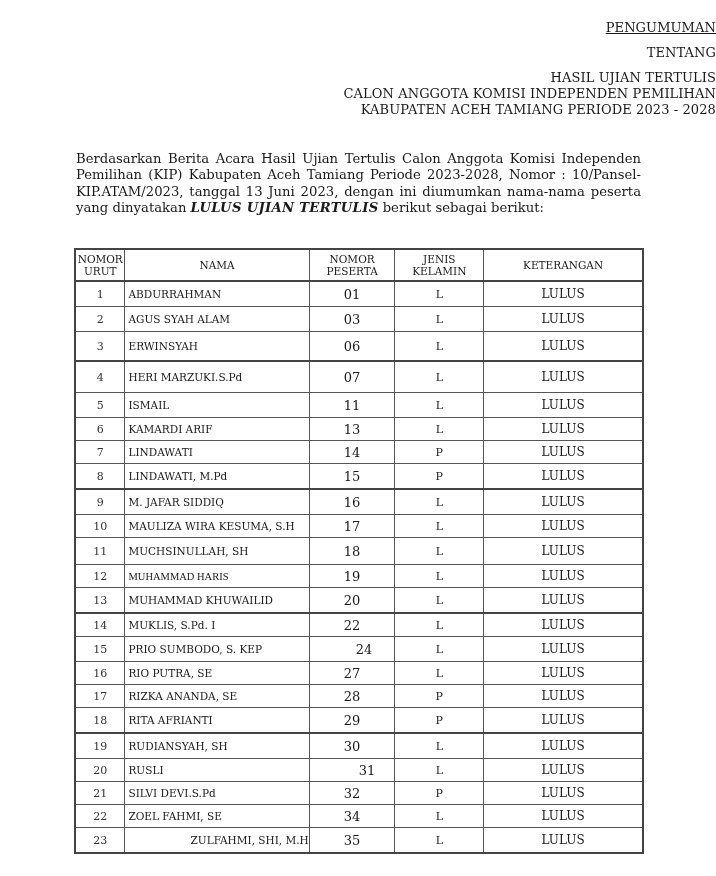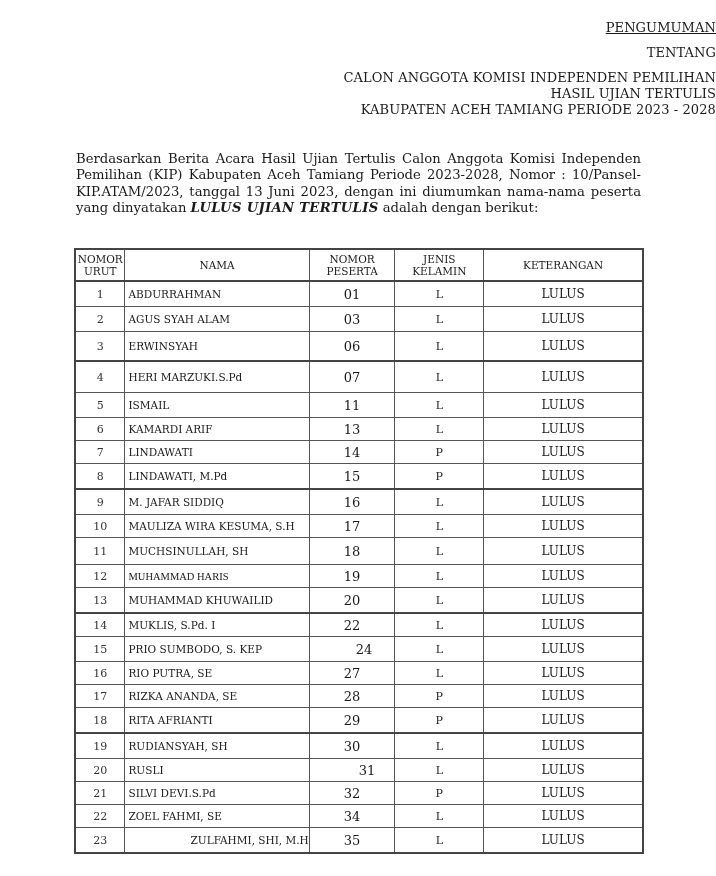--- a/index.html
+++ b/index.html
@@ -34,26 +34,26 @@
   col.c1 { width: 50px; } col.c2 { width: 185px; } col.c3 { width: 86px; } col.c4 { width: 89px; } col.c5 { width: 160px; }
 </style>
 </head>
 <body>
 
 <div class="header">
   <div class="line title">PENGUMUMAN</div>
   <div class="gap"></div>
   <div class="line">TENTANG</div>
   <div class="gap"></div>
+  <div class="line">HASIL UJIAN TERTULIS</div>
   <div class="line">CALON ANGGOTA KOMISI INDEPENDEN PEMILIHAN</div>
-  <div class="line">HASIL UJIAN TERTULIS</div>
   <div class="line">KABUPATEN ACEH TAMIANG PERIODE 2023 - 2028</div>
 </div>
 
-<div class="para"><span>Berdasarkan Berita Acara Hasil Ujian Tertulis  Calon Anggota Komisi Independen Pemilihan (KIP) Kabupaten Aceh Tamiang Periode 2023-2028, Nomor : 10/Pansel-KIP.ATAM/2023, tanggal 13 Juni 2023, dengan ini diumumkan nama-nama peserta yang dinyatakan </span><b>LULUS UJIAN TERTULIS</b><span> adalah dengan berikut:</span></div>
+<div class="para"><span>Berdasarkan Berita Acara Hasil Ujian Tertulis  Calon Anggota Komisi Independen Pemilihan (KIP) Kabupaten Aceh Tamiang Periode 2023-2028, Nomor : 10/Pansel-KIP.ATAM/2023, tanggal 13 Juni 2023, dengan ini diumumkan nama-nama peserta yang dinyatakan </span><b>LULUS UJIAN TERTULIS</b><span> berikut sebagai berikut:</span></div>
 
 <table>
   <colgroup>
       <col class="c1">
       <col class="c2">
       <col class="c3">
       <col class="c4">
       <col class="c5">
     </colgroup>
   <thead>

